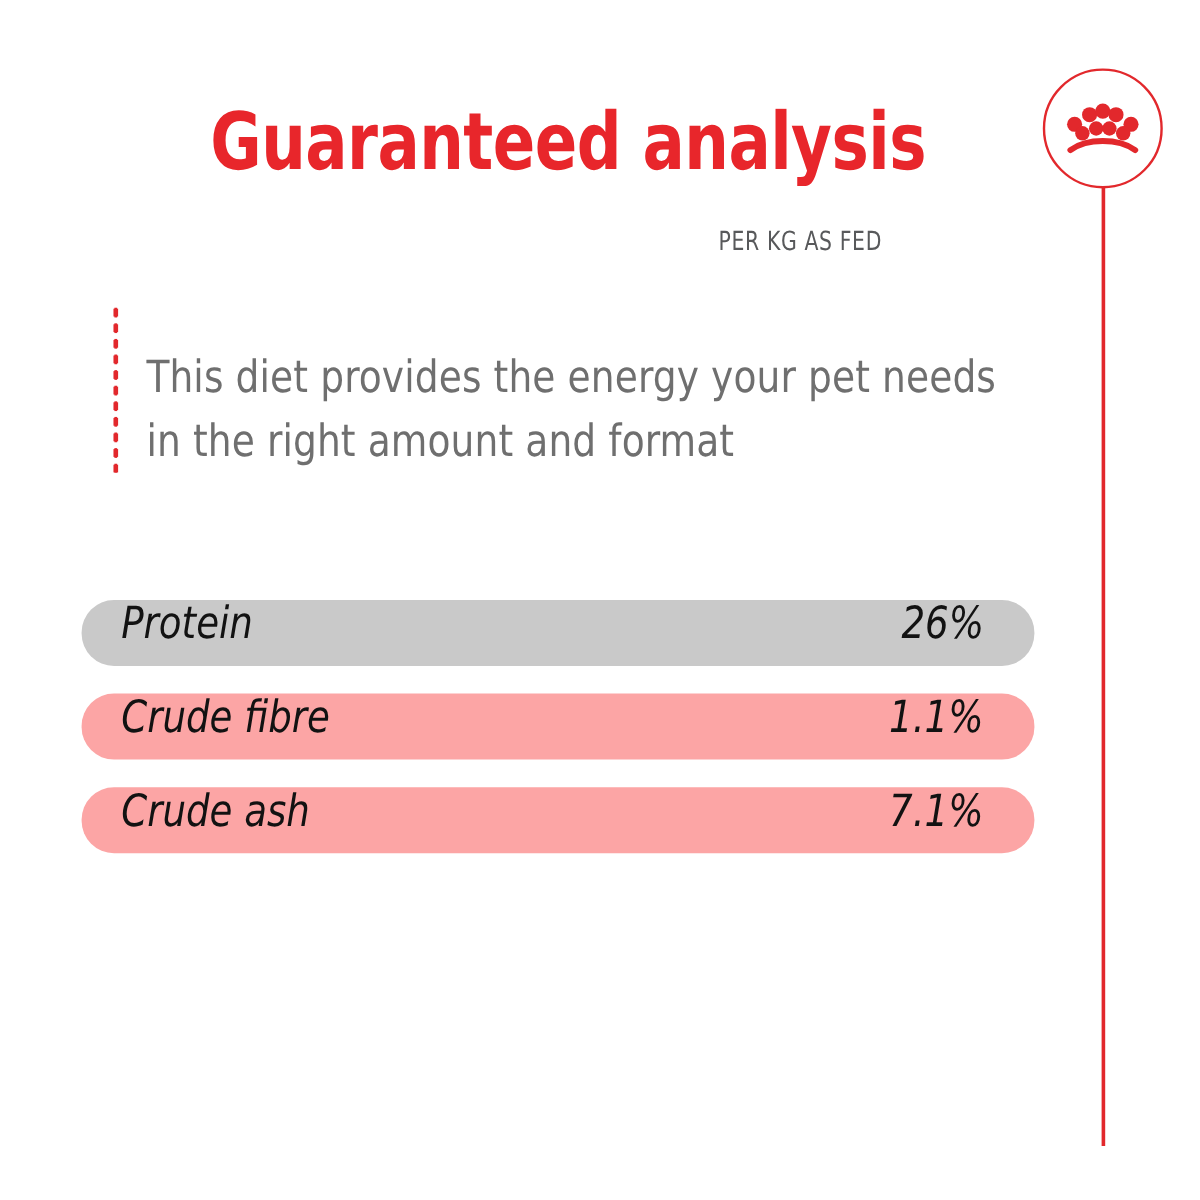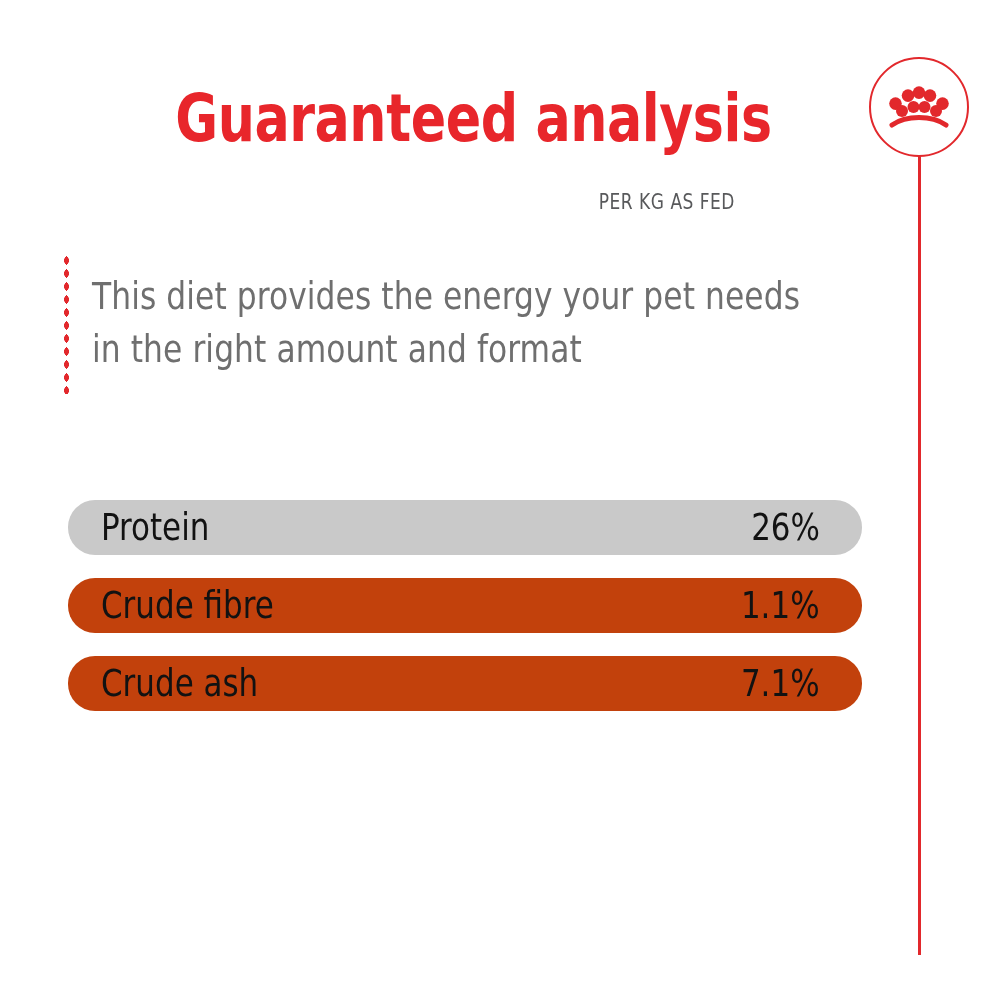--- a/index.html
+++ b/index.html
@@ -86,25 +86,25 @@
     line-height: 24px;
     letter-spacing: 0.6px;
     transform: scaleX(0.86);
     transform-origin: 735px 0;
     white-space: nowrap;
   }
 
   
   .intro {
     position: absolute;
-    left: 63px;
+    left: 93px;
     top: 252px;
     width: 800px;
     display: flex;
-    align-items: center;
+    align-items: flex-end;
   }
   .dotted-rule {
     flex: 0 0 auto;
     width: 7px;
     height: 140px;
     background-image: radial-gradient(#e2282c 45%, rgba(226,40,44,0) 47%);
     background-size: 7px 13px;
     background-repeat: repeat-y;
     background-position: 0 0;
     margin-top: 2px;
@@ -129,28 +129,28 @@
     left: 68px;
     top: 500px;
     width: 794px;
   }
   .row {
     position: relative;
     height: 55px;
     margin-bottom: 23px;
     border-radius: 27px;
     display: flex;
-    align-items: center;
     justify-content: space-between;
     padding: 0 42px 0 33px;
     box-sizing: border-box;
+    font-style: italic;
   }
   .row:last-child { margin-bottom: 2px; }
   .row.dark  { background: #c9c9c9; }
-  .row.light { background: #c2410c; }
+  .row.light { background: #fca5a5; }
   .row-label,
   .row-value {
     color: #121212;
     font-family: "Liberation Sans Narrow", "DejaVu Sans Condensed", "Liberation Sans", sans-serif;
     font-weight: normal;
     font-size: 37px;
     line-height: 40px;
     white-space: nowrap;
   }
   .row-label { transform: scaleX(0.93); transform-origin: left center; }

